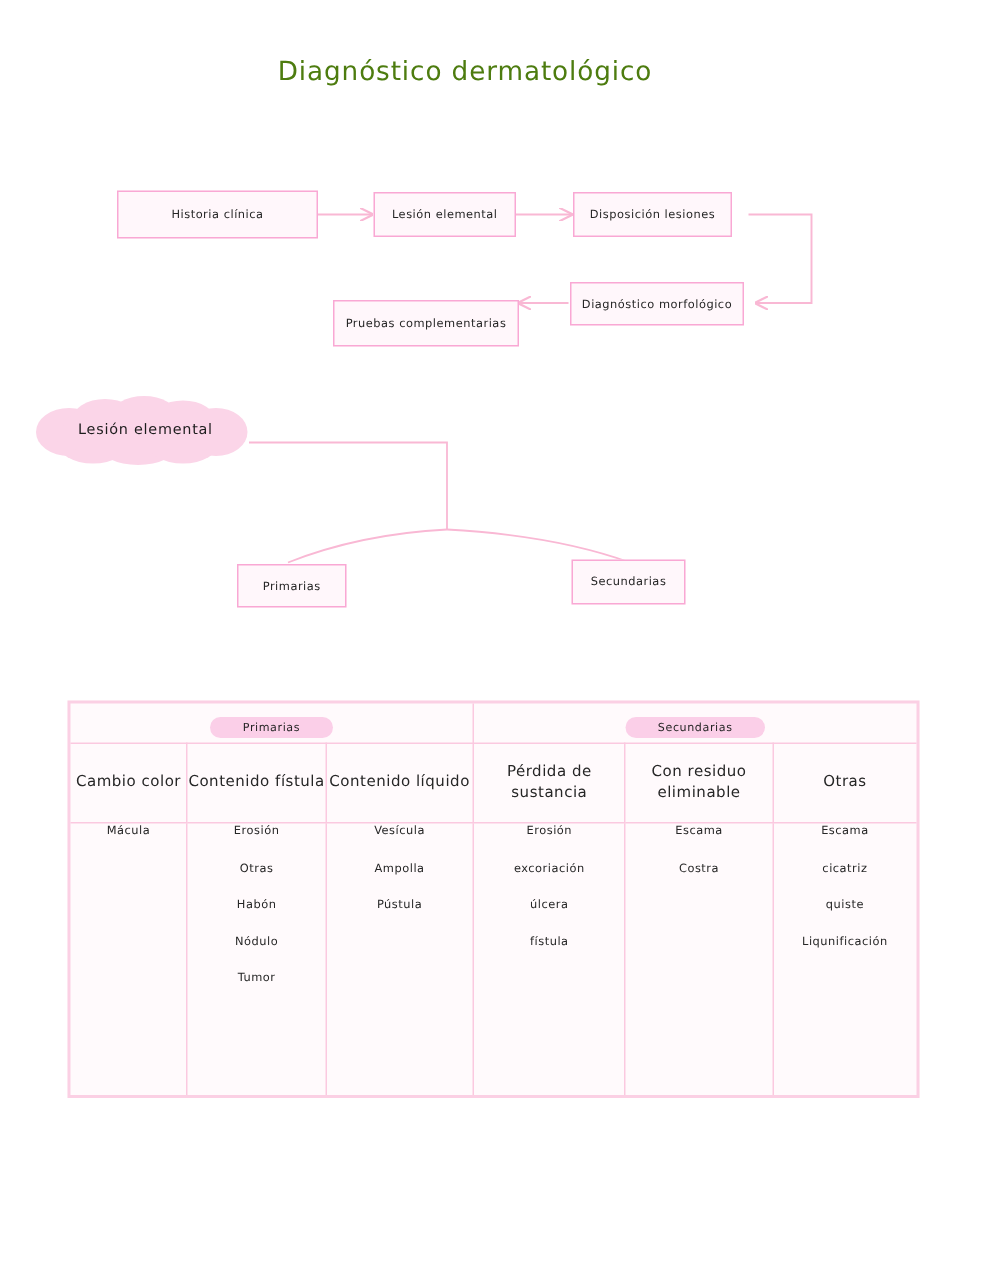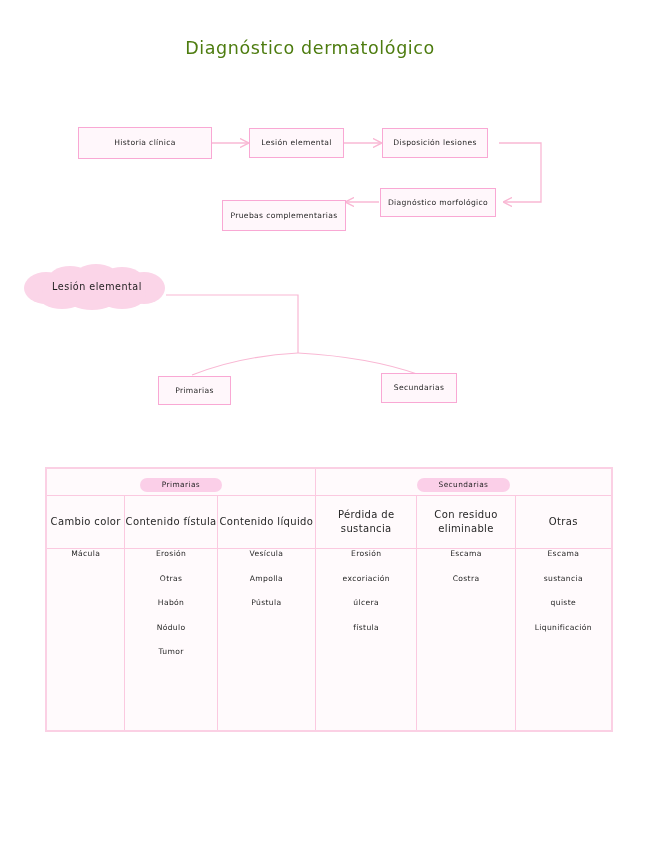--- a/index.html
+++ b/index.html
@@ -262,20 +262,20 @@
             <div class="item">excoriación</div>
             <div class="item">úlcera</div>
             <div class="item">fístula</div>
           </td>
       <td class="body-cell">
             <div class="item">Escama</div>
             <div class="item">Costra</div>
           </td>
       <td class="body-cell last-col">
             <div class="item">Escama</div>
-            <div class="item">sustancia</div>
+            <div class="item">cicatriz</div>
             <div class="item">quiste</div>
             <div class="item">Liqunificación</div>
           </td>
     </tr>
   </tbody>
     </table>
 </div>
 
 </body></html>

